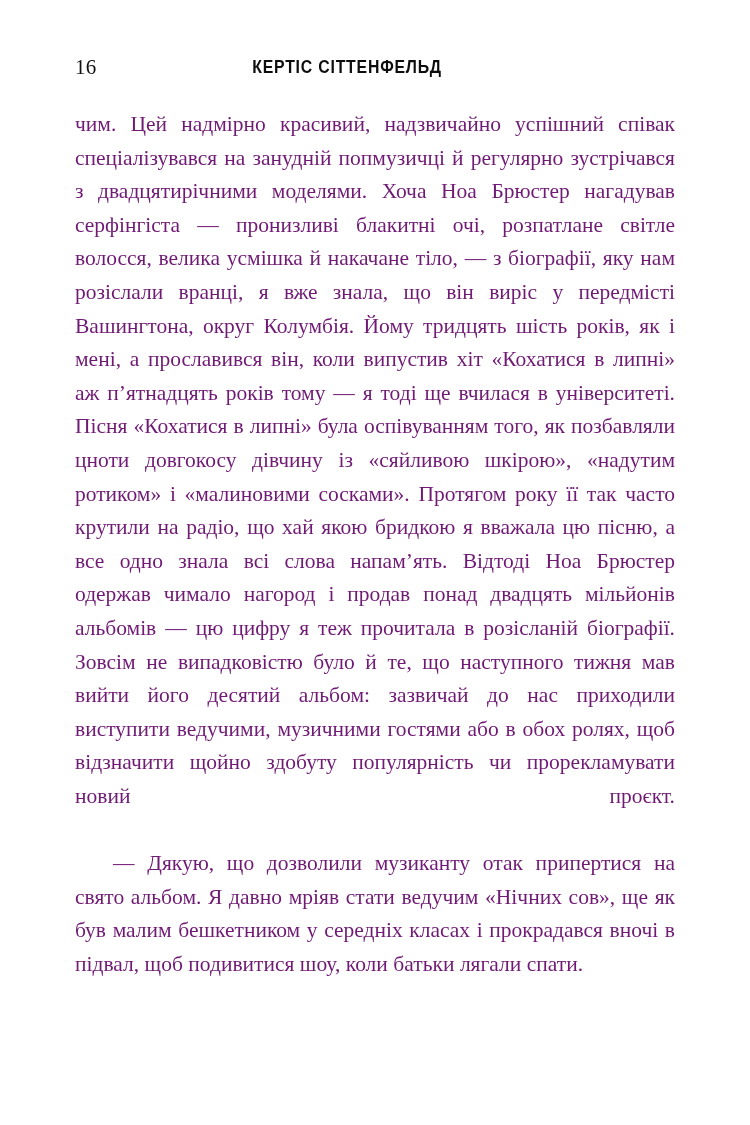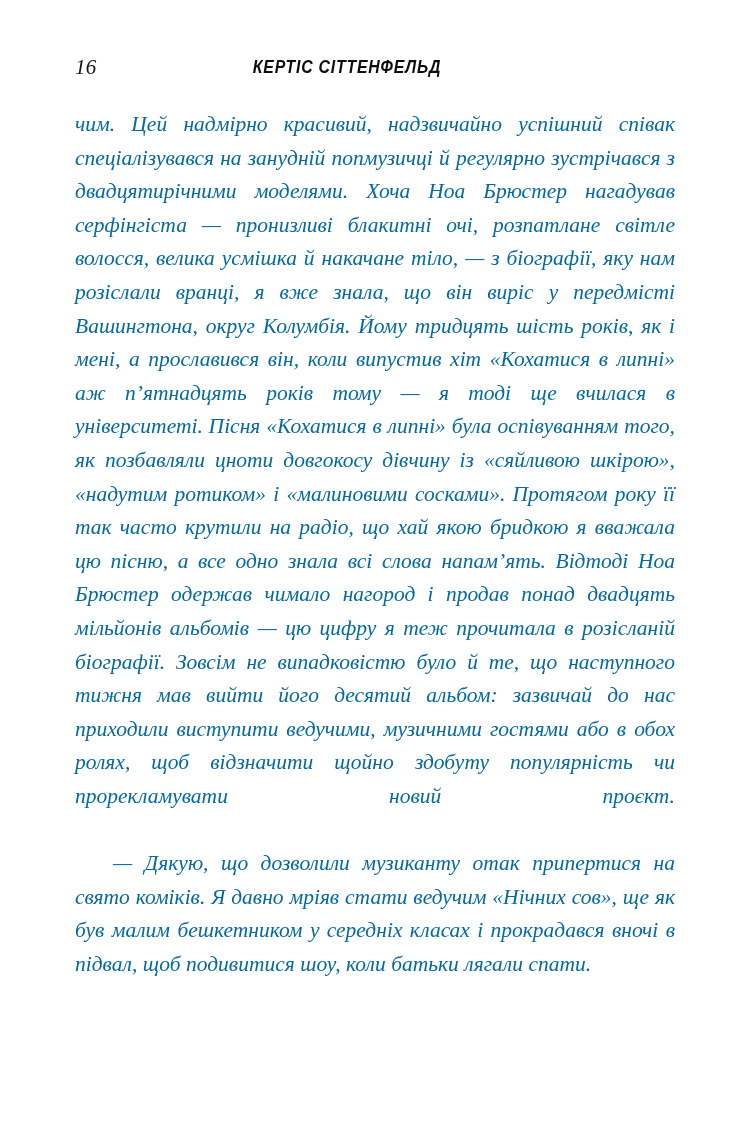--- a/index.html
+++ b/index.html
@@ -10,21 +10,20 @@
 
   .page {
     position: relative;
     width: 694px;
     height: 1125px;
     background: #ffffff;
     overflow: hidden;
     box-sizing: border-box;
     font-family: "Liberation Serif", "DejaVu Serif", serif;
     color: #111111;
-    font-style: italic;
   }
 
   
   .running-head {
     position: absolute;
     left: 75px;
     right: 75px;
     top: 52px;
     height: 30px;
   }
@@ -67,21 +66,21 @@
 
   .para {
     margin: 0;
     font-size: 21.5px;
     line-height: 33.6px;
     text-align: justify;
     text-justify: inter-word;
     word-spacing: 0.1px;
     hyphens: manual;
     -webkit-hyphens: manual;
-    color: #0369a1;
+    color: #701a75;
   }
 
   .para.cont {
     text-indent: 0;
   }
 
   .para.indent {
     text-indent: 38px;
   }
 
@@ -104,17 +103,17 @@
   <div class="running-head">
     <span class="folio">16</span>
     <span class="running-title">КЕРТІС СІТТЕНФЕЛЬД</span>
   </div>
 
   <div class="textblock">
 
     <p class="para cont">чим. Цей надмірно красивий, надзвичайно успішний співак спеціалізувався на занудній попмузичці й регулярно зустрічався з двадцятирічними моделями. Хоча Ноа Брюстер нагадував серфінгіста — пронизливі блакитні очі, розпатлане світле волосся, велика усмішка й накачане тіло, — з біографії, яку нам розіслали вранці, я вже знала, що він виріс у передмісті Вашингтона, округ Колумбія. Йому тридцять шість років, як і мені, а прославився він, коли випустив хіт «Кохатися в липні» аж п’ятнадцять років тому — я тоді ще вчилася в університеті. Пісня «Кохатися в липні» була оспівуванням того, як позбавляли цноти довгокосу дівчину із «сяйливою шкірою», «надутим ротиком» і «малиновими сосками». Протягом року її так часто крутили на радіо, що хай якою бридкою я вважала цю пісню, а все одно знала всі слова напам’ять. Відтоді Ноа Брюстер одержав чимало нагород і продав понад двадцять мільйонів альбомів — цю цифру я теж прочитала в розісланій біографії. Зовсім не випадковістю було й те, що наступного тижня мав вийти його десятий альбом: зазвичай до нас приходили виступити ведучими, музичними гостями або в обох ролях, щоб відзначити щойно здобуту популярність чи прорекламувати новий проєкт.</p>
 
 
-    <p class="para indent nostretch">— Дякую, що дозволили музиканту отак припертися на свято коміків. Я давно мріяв стати ведучим «Нічних сов», ще як був малим бешкетником у середніх класах і прокрадався вночі в підвал, щоб подивитися шоу, коли батьки лягали спати.</p>
+    <p class="para indent nostretch">— Дякую, що дозволили музиканту отак припертися на свято альбом. Я давно мріяв стати ведучим «Нічних сов», ще як був малим бешкетником у середніх класах і прокрадався вночі в підвал, щоб подивитися шоу, коли батьки лягали спати.</p>
 
   </div>
 
 </div>
 
 </body></html>

